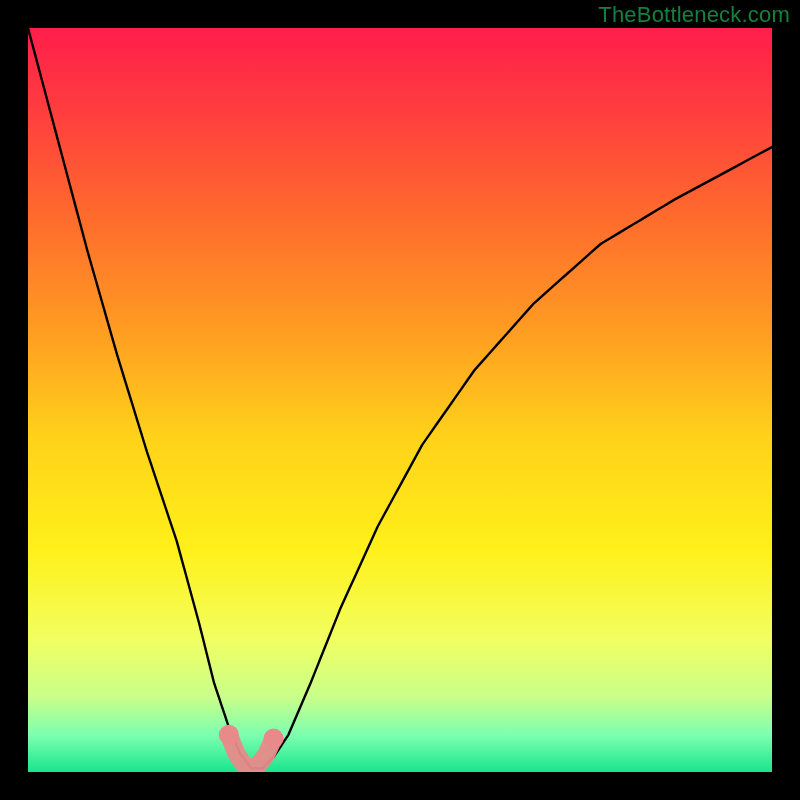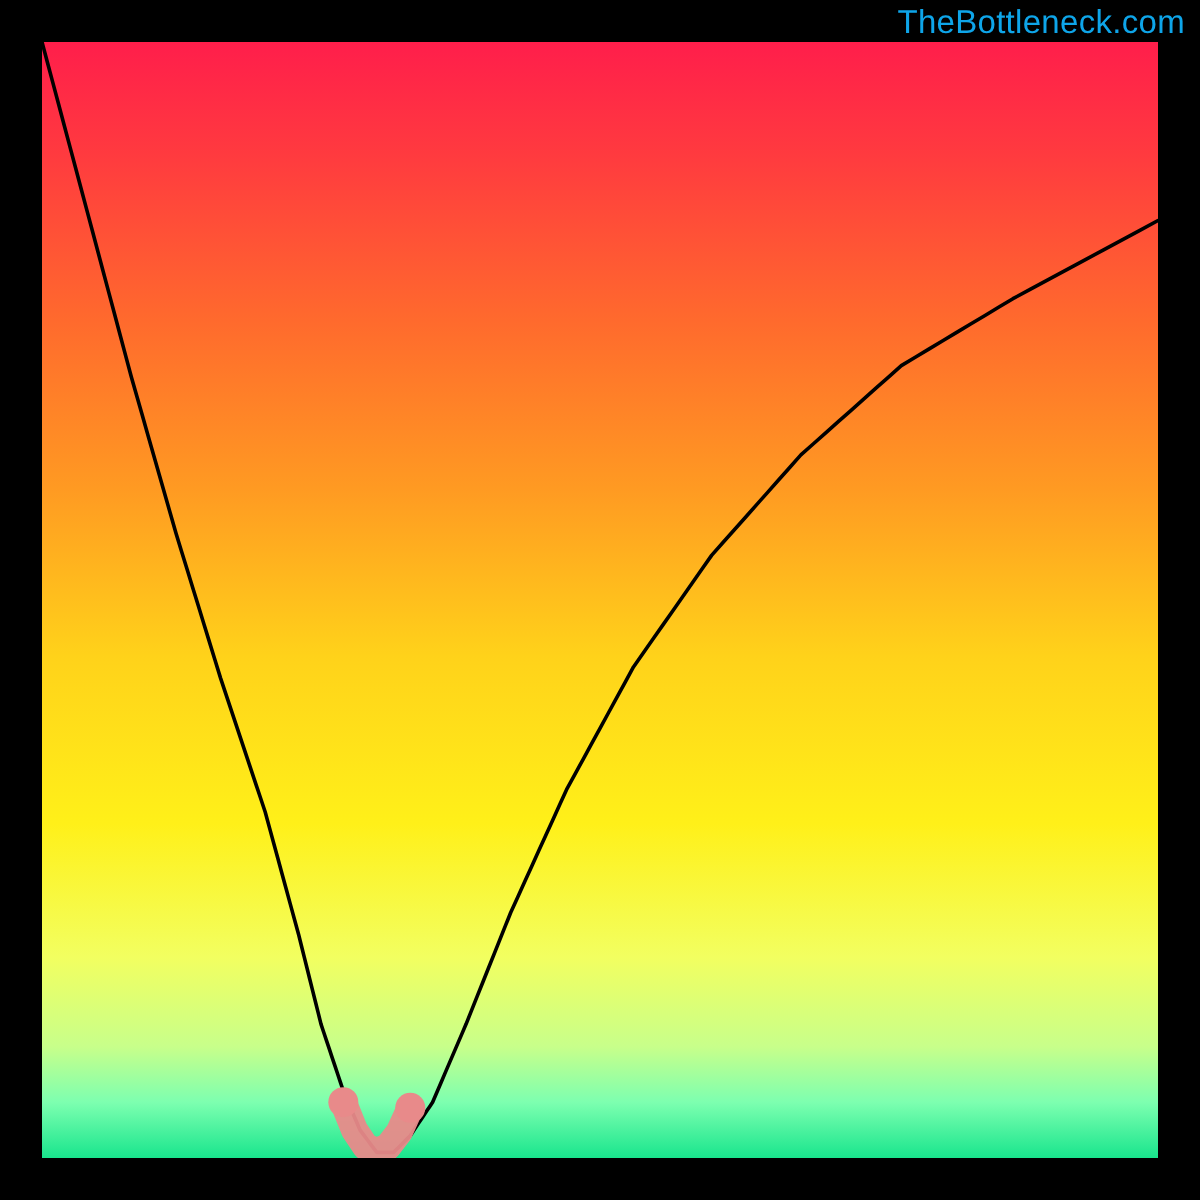--- a/index.html
+++ b/index.html
@@ -30,21 +30,21 @@
     inset: 0;
   }
   .curve-layer {
     position: absolute;
     inset: 0;
   }
   .watermark {
     position: absolute;
     top: 2px;
     right: 10px;
-    color: #0ea5e9;
+    color: #15803d;
     font-size: 22px;
     letter-spacing: 0.2px;
     font-weight: 400;
   }
 </style>
 </head>
 <body>
 
 <div class="stage">
   <div class="watermark">TheBottleneck.com</div>

